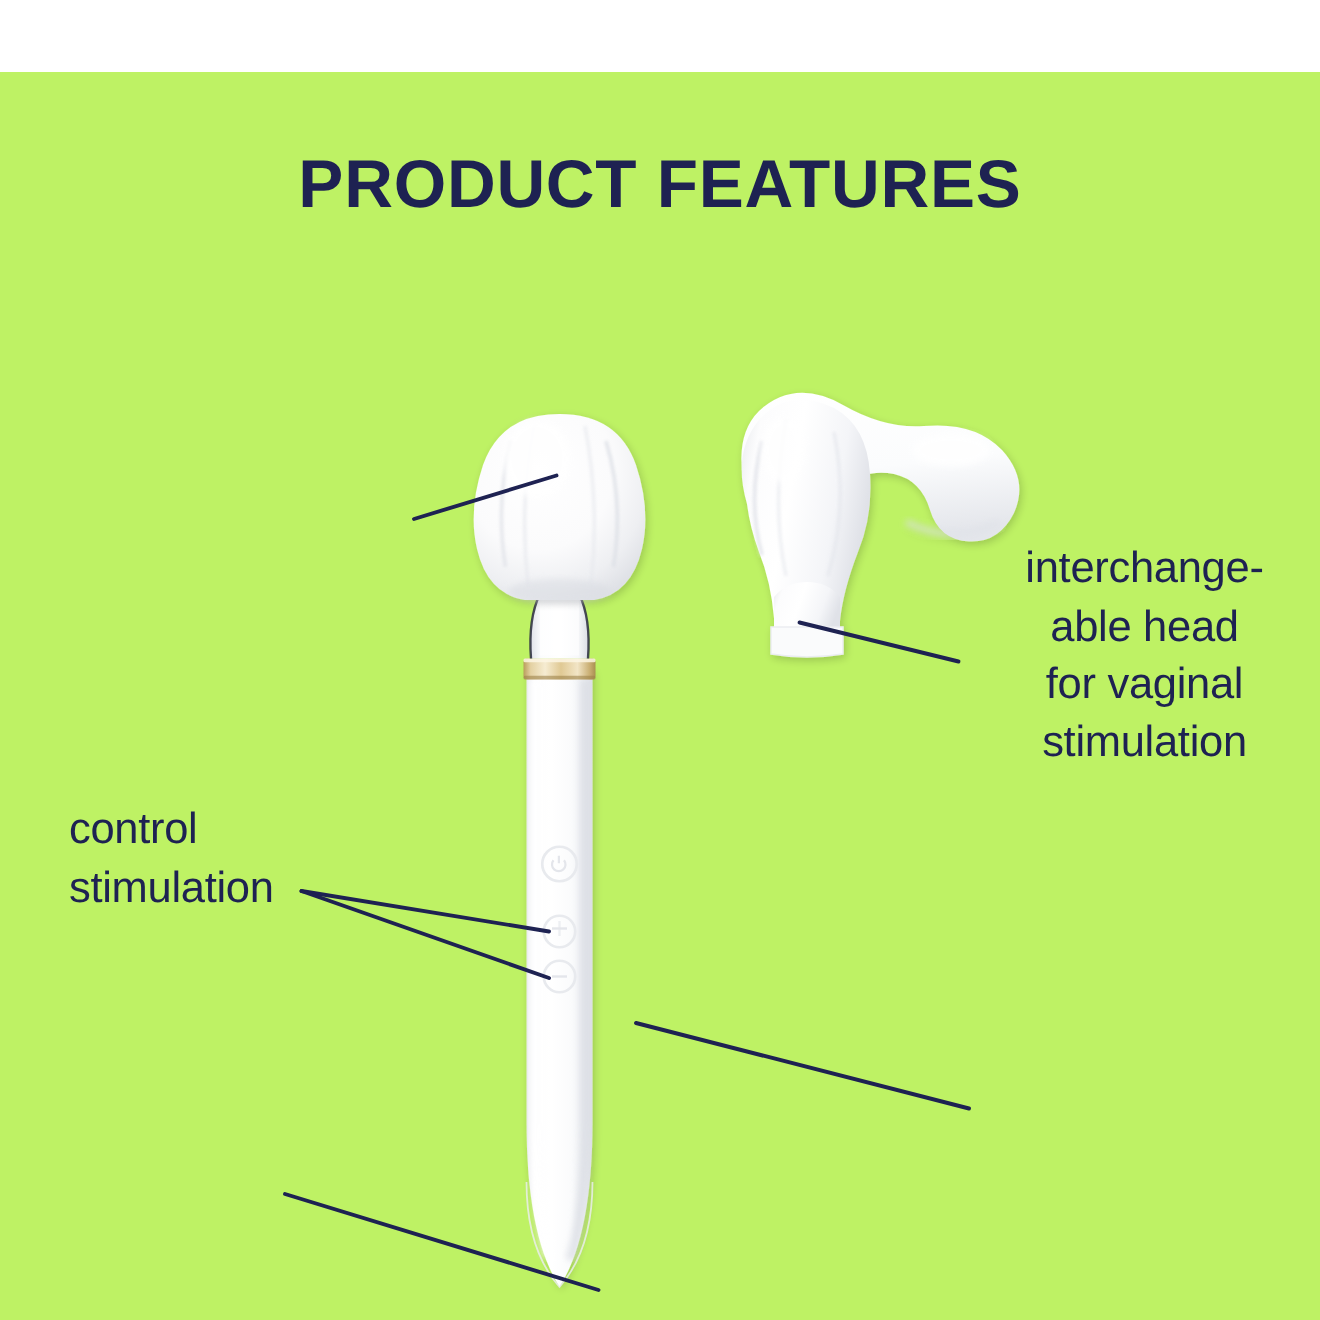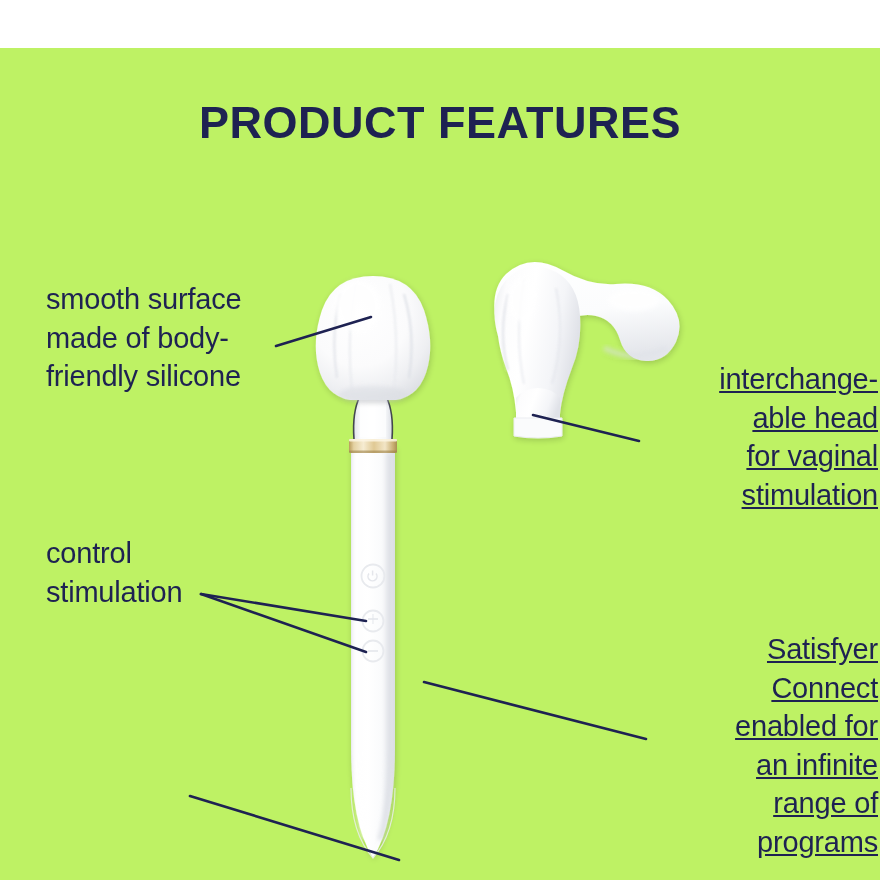--- a/index.html
+++ b/index.html
@@ -39,21 +39,21 @@
   .callout {
     position: absolute;
     font-family: "Liberation Sans", sans-serif;
     font-size: 29px;
     line-height: 1.33;
     color: #1e2252;
     white-space: pre-line;
     letter-spacing: -0.2px;
   }
   .callout.left  { text-align: left; }
-  .callout.right { text-align: right; text-decoration: underline; }
+  .callout.right { text-align: center; }
 
   #callout-smooth-surface      { left: 46px;  top: 232px; width: 300px; }
   #callout-control-vibrations  { left: 46px;  top: 486px; width: 270px; }
   #callout-magnetic-charging   { left: 46px;  top: 694px; width: 270px; }
   #callout-interchangeable-head{ left: 648px; top: 312px; width: 230px; }
   #callout-satisfyer-connect   { left: 648px; top: 582px; width: 230px; }
 
   
   #leader-lines {
     position: absolute;
@@ -269,33 +269,24 @@
 
   <svg id="leader-lines" viewBox="0 0 880 880">
     <line x1="276" y1="298" x2="371" y2="269"></line>
     <line x1="201" y1="546" x2="366" y2="573"></line>
     <line x1="201" y1="546" x2="366" y2="604"></line>
     <line x1="190" y1="748" x2="399" y2="812"></line>
     <line x1="533" y1="367" x2="639" y2="393"></line>
     <line x1="424" y1="634" x2="646" y2="691"></line>
   </svg>
 
-  <div class="callout left" id="callout-smooth-surface">smooth surface
-made of body-
-friendly silicone</div>
 
   <div class="callout left" id="callout-control-vibrations">control
 stimulation</div>
 
 
   <div class="callout right" id="callout-interchangeable-head">interchange-
 able head
 for vaginal
 stimulation</div>
 
-  <div class="callout right" id="callout-satisfyer-connect">Satisfyer
-Connect
-enabled for
-an infinite
-range of
-programs</div>
 
 </div>
 
 </body></html>

